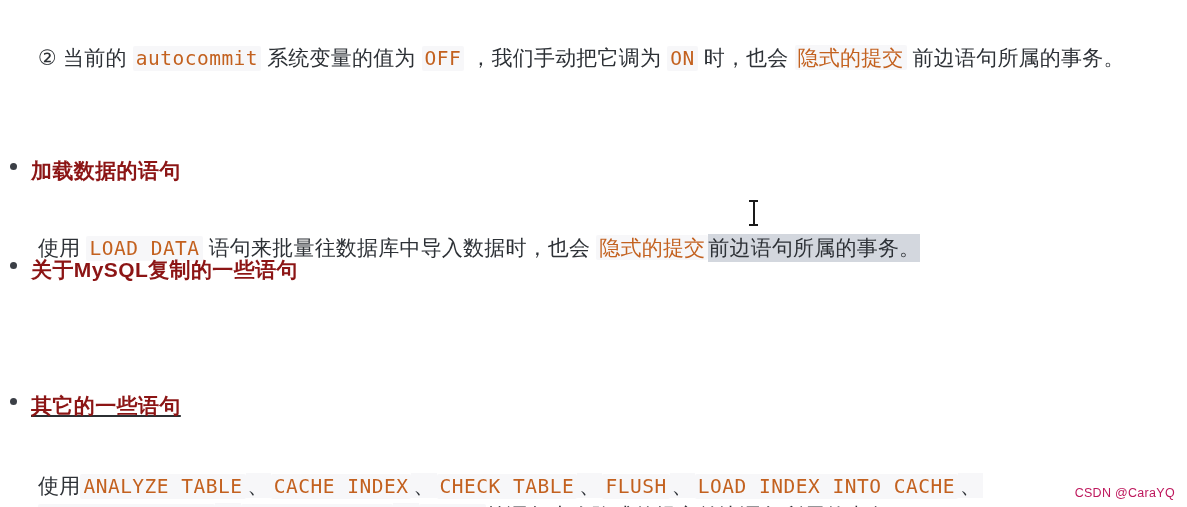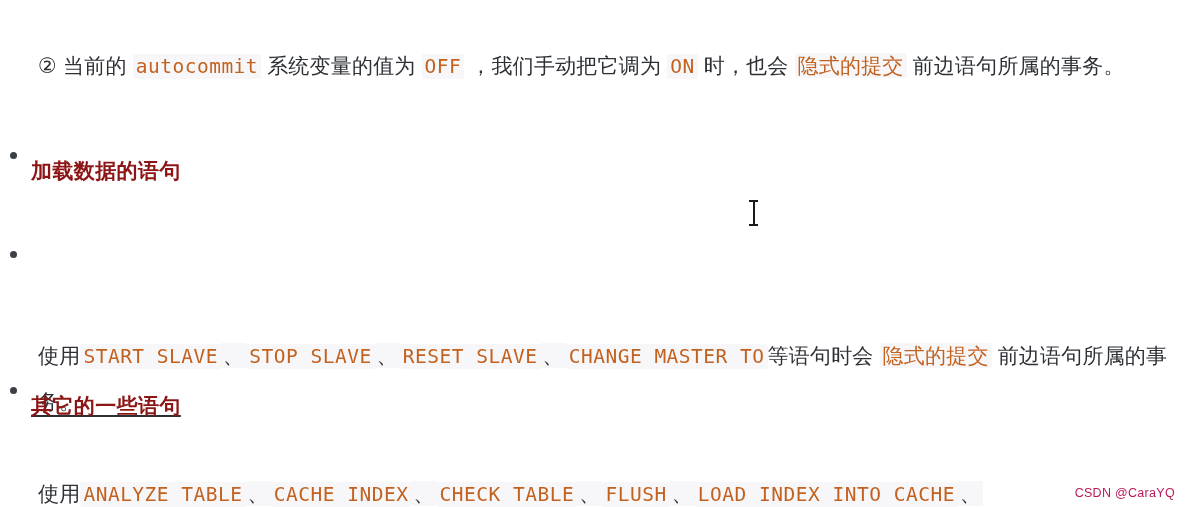--- a/index.html
+++ b/index.html
@@ -22,21 +22,21 @@
     left: 0;
     top: 0;
     width: 1187px;
     height: 507px;
   }
 
   
   .para {
     position: absolute;
     font-size: 21px;
-    line-height: 45px;
+    line-height: 29px;
     color: #2d3136;
     letter-spacing: 0.2px;
     white-space: normal;
     margin-top: 33px;
   }
 
   .para-numbered {
     left: 38px;
     width: 1130px;
   }
@@ -71,21 +71,21 @@
     background: #f7f7f9;
     padding: 1px 2px;
   }
 
   
   .bullet-row {
     position: absolute;
     left: 10px;
     width: 1160px;
     display: flex;
-    align-items: flex-start;
+    align-items: center;
   }
   .bullet-dot {
     width: 7px;
     height: 7px;
     border-radius: 50%;
     background: #3b3f46;
     margin-right: 14px;
     flex: 0 0 auto;
     position: relative;
     top: -5px;
@@ -163,26 +163,27 @@
 <div class="page">
 
   <p class="para para-numbered" id="p-item2"><span>②</span><span> 当前的 </span><code>autocommit</code><span> 系统变量的值为 </span><code>OFF</code><span> ，我们手动把它调为 </span><code>ON</code><span> 时，也会 </span><span class="hl">隐式的提交</span><span> 前边语句所属的事务。</span></p>
 
 
   <div class="bullet-row" id="b-load">
     <span class="bullet-dot"></span>
     <span class="bullet-title">加载数据的语句</span>
   </div>
 
+  <p class="para para-body" id="p-load"><span>使用 </span><code>LOAD DATA</code><span> 语句来批量往数据库中导入数据时，也会 </span><span class="hl">隐式的提交</span><span class="selection">前边语句所属的事务。</span></p>
 
   <div class="bullet-row" id="b-repl">
     <span class="bullet-dot"></span>
+    <span class="bullet-title"><span>关于</span><span class="latin">MySQL</span><span>复制的一些语句</span></span>
   </div>
 
-  <p class="para para-body" id="p-repl"><span>使用</span><code>START SLAVE</code><span class="shade">、</span><code>STOP SLAVE</code><span class="shade">、</span><code>RESET SLAVE</code><span class="shade">、</span><code>CHANGE MASTER TO</code><span>等语句时会 </span><span class="hl">隐式的提交</span><span> 前边语句所属的事务。</span></p>
 
   <div class="bullet-row" id="b-other">
     <span class="bullet-dot"></span>
     <span class="bullet-title">其它的一些语句</span>
   </div>
 
   <p class="para para-body" id="p-other"><span>使用</span><code>ANALYZE TABLE</code><span class="shade">、</span><code>CACHE INDEX</code><span class="shade">、</span><code>CHECK TABLE</code><span class="shade">、</span><code>FLUSH</code><span class="shade">、</span><code>LOAD INDEX INTO CACHE</code><span class="shade">、</span><code>OPTIMIZE TABLE</code><span class="shade">、</span><code>REPAIR TABLE</code><span class="shade">、</span><code>RESET</code><span>等语句也会隐式的提交前边语句所属的事务。</span></p>
 
   <div class="caret">
     <div class="bar-top"></div>

